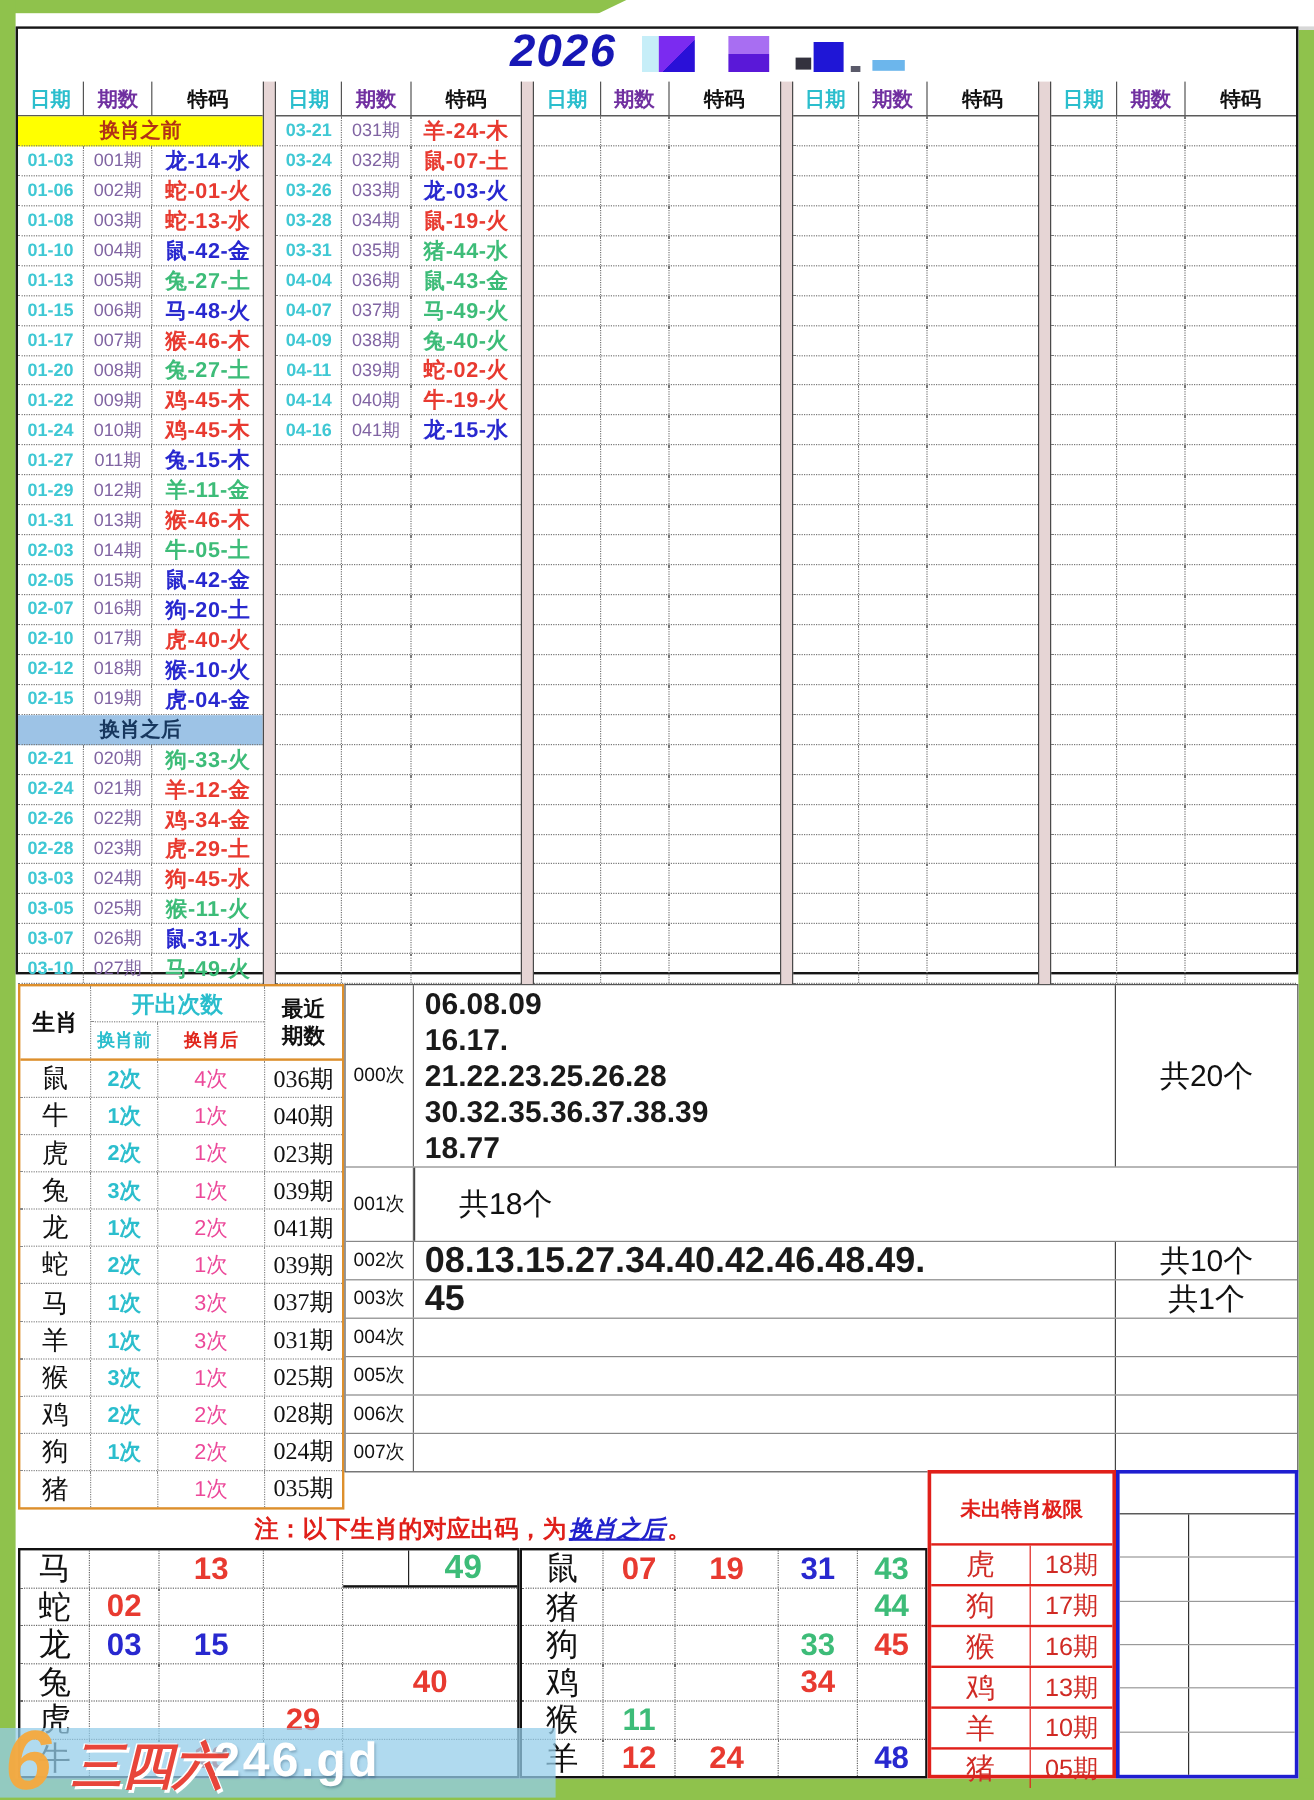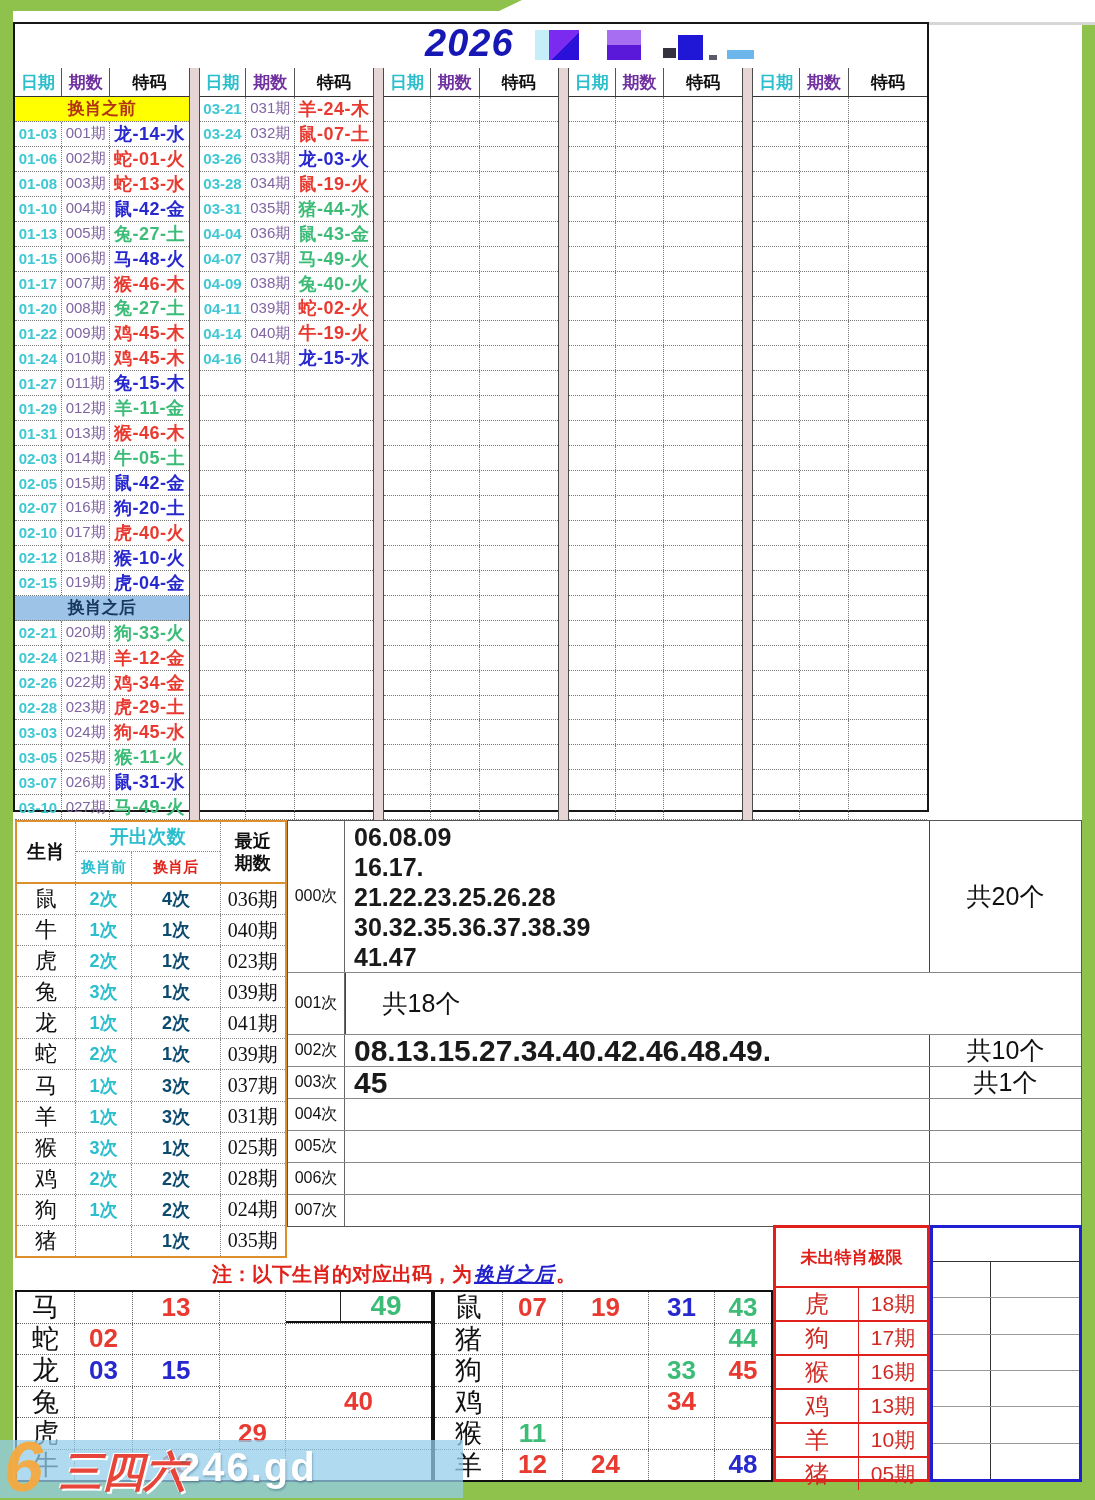--- a/index.html
+++ b/index.html
@@ -11,21 +11,21 @@
   
   .frame{background:#8fc24c;z-index:1;}
   #frame-top{left:0;top:0;width:1095px;height:11px;}
   #frame-left{left:0;top:0;width:13px;height:1500px;}
   #frame-right{left:1082px;top:0;width:13px;height:1500px;}
   #frame-bottom{left:0;top:1482px;width:1095px;height:18px;}
   #top-notch{left:470px;top:0;width:625px;height:25px;background:#fff;z-index:2;
     clip-path:polygon(52px 0,100% 0,100% 100%,0 100%);border-bottom:3px solid #d7d7d7;box-sizing:border-box;}
 
   
-  #top-section{left:13px;top:22px;width:916px;height:790px;border:2px solid #161616;
+  #top-section{left:13px;top:22px;width:1069px;height:790px;border:2px solid #161616;
     box-sizing:border-box;background:#fff;display:flex;flex-direction:column;z-index:3;}
   #title-row{height:44px;position:relative;flex:none;}
   #title-year{position:absolute;left:410px;top:-2px;font-size:38px;font-weight:bold;
     font-style:italic;color:#1717b5;letter-spacing:1px;}
   .cb{position:absolute;}
   #groups-row{flex:1;display:flex;}
   .group{flex:1;display:flex;flex-direction:column;min-width:0;}
   .sep{width:9px;flex:none;background:#e6d5d5;border-left:1px solid #4a4a4a;border-right:1px solid #4a4a4a;}
   .ghead{height:28px;flex:none;display:flex;border-bottom:1px solid #333;}
   .hc{display:flex;align-items:center;justify-content:center;font-weight:bold;font-size:17px;box-sizing:border-box;}
@@ -53,21 +53,21 @@
   #sh-counts{height:29px;color:#2bbecd;font-weight:bold;font-size:19px;border-bottom:1px dotted #888;}
   #sh-sub{flex:1;display:flex;}
   #sh-before{width:39%;color:#2bbecd;font-weight:bold;font-size:15px;border-right:1px dotted #888;box-sizing:border-box;}
   #sh-after{flex:1;color:#e0261c;font-weight:bold;font-size:15px;}
   #sh-recent{width:24%;flex-direction:column;font-weight:bold;font-size:18px;color:#111;line-height:1.25;}
   #stats-body{flex:1;display:flex;flex-direction:column;}
   .stats-row{flex:1;display:flex;border-bottom:1px dotted #888;min-height:0;}
   .stats-row:last-child{border-bottom:none;}
   .sz{width:22%;font-size:22px;color:#111;border-right:1px dotted #888;box-sizing:border-box;display:flex;align-items:center;justify-content:center;}
   .sb{width:21%;color:#2bbecd;font-weight:bold;font-size:18px;border-right:1px dotted #888;box-sizing:border-box;display:flex;align-items:center;justify-content:center;}
-  .sa{width:33%;color:#0c4a6e;font-weight:bold;font-size:18px;border-right:1px dotted #888;box-sizing:border-box;display:flex;align-items:center;justify-content:center;text-align:center;}
+  .sa{width:33%;color:#ec4899;font-weight:normal;font-size:18px;border-right:1px dotted #888;box-sizing:border-box;display:flex;align-items:center;justify-content:center;text-align:center;}
   .sr{width:24%;font-family:"Liberation Serif","DejaVu Serif",serif;font-size:20px;color:#111;display:flex;align-items:center;justify-content:center;}
 
   
   #counts{left:287px;top:820px;width:795px;height:407px;border:1px solid #555;box-sizing:border-box;
     background:#fff;display:flex;flex-direction:column;z-index:3;}
   .crow{display:flex;border-bottom:1px solid #888;box-sizing:border-box;flex:none;}
   .crow:last-child{border-bottom:none;}
   .clabel{width:57px;flex:none;border-right:1px solid #666;font-size:16px;color:#111;display:flex;align-items:center;justify-content:center;box-sizing:border-box;}
   .clines{flex:1;display:flex;flex-direction:column;justify-content:center;padding-left:9px;min-width:0;}
   .cline{font-size:25px;font-weight:bold;color:#1a1a1a;line-height:30px;white-space:nowrap;}
@@ -1072,21 +1072,21 @@
 </div>
 
 <div class="abs" id="counts">
     <div class="crow" style="height: 152px;">
       <div class="clabel">000次</div>
       <div class="clines">
         <div class="cline">06.08.09</div>
         <div class="cline">16.17.</div>
         <div class="cline">21.22.23.25.26.28</div>
         <div class="cline">30.32.35.36.37.38.39</div>
-        <div class="cline">41.47</div>
+        <div class="cline">18.77</div>
       </div>
       <div class="ctally">共20个</div>
     </div>
     <div class="crow" style="height: 62px;">
       <div class="clabel">001次</div>
       <div class="ctally">共18个</div>
     </div>
     <div class="crow" style="height: 32px;">
       <div class="clabel">002次</div>
       <div class="clines big">

